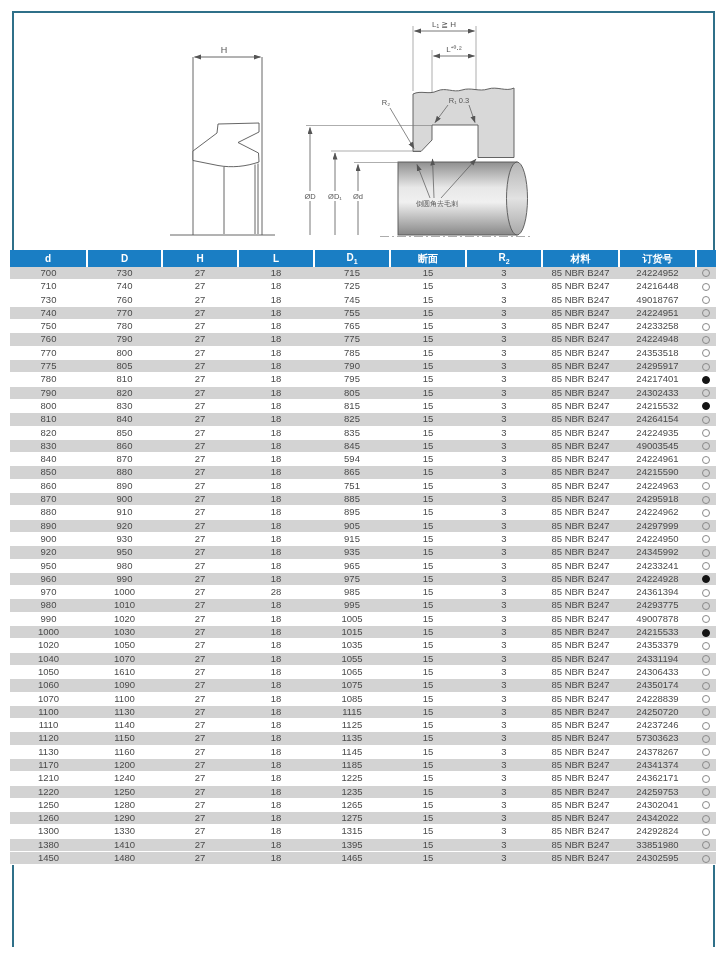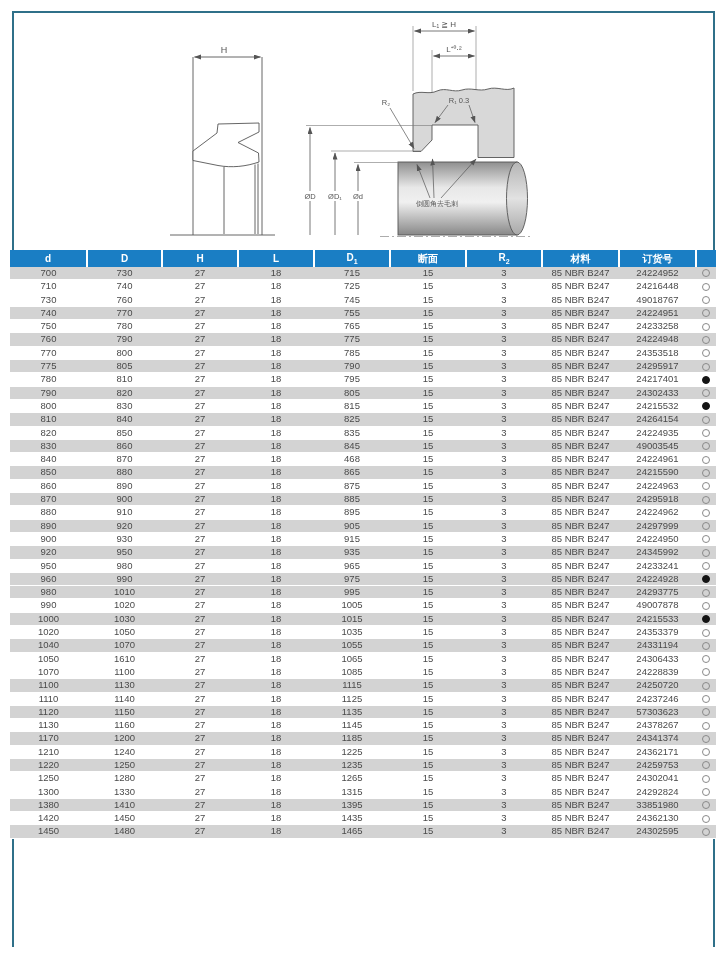--- a/index.html
+++ b/index.html
@@ -327,21 +327,21 @@
           <td>3</td>
           <td>85 NBR B247</td>
           <td>49003545</td>
           <td><span class="dot"></span></td>
         </tr>
         <tr>
           <td>840</td>
           <td>870</td>
           <td>27</td>
           <td>18</td>
-          <td>468</td>
+          <td>594</td>
           <td>15</td>
           <td>3</td>
           <td>85 NBR B247</td>
           <td>24224961</td>
           <td><span class="dot"></span></td>
         </tr>
         <tr class="stripe">
           <td>850</td>
           <td>880</td>
           <td>27</td>
@@ -351,21 +351,21 @@
           <td>3</td>
           <td>85 NBR B247</td>
           <td>24215590</td>
           <td><span class="dot"></span></td>
         </tr>
         <tr>
           <td>860</td>
           <td>890</td>
           <td>27</td>
           <td>18</td>
-          <td>875</td>
+          <td>751</td>
           <td>15</td>
           <td>3</td>
           <td>85 NBR B247</td>
           <td>24224963</td>
           <td><span class="dot"></span></td>
         </tr>
         <tr class="stripe">
           <td>870</td>
           <td>900</td>
           <td>27</td>
@@ -442,20 +442,32 @@
           <td>990</td>
           <td>27</td>
           <td>18</td>
           <td>975</td>
           <td>15</td>
           <td>3</td>
           <td>85 NBR B247</td>
           <td>24224928</td>
           <td><span class="dot filled"></span></td>
         </tr>
+        <tr>
+          <td>970</td>
+          <td>1000</td>
+          <td>27</td>
+          <td>28</td>
+          <td>985</td>
+          <td>15</td>
+          <td>3</td>
+          <td>85 NBR B247</td>
+          <td>24361394</td>
+          <td><span class="dot"></span></td>
+        </tr>
         <tr class="stripe">
           <td>980</td>
           <td>1010</td>
           <td>27</td>
           <td>18</td>
           <td>995</td>
           <td>15</td>
           <td>3</td>
           <td>85 NBR B247</td>
           <td>24293775</td>
@@ -514,20 +526,32 @@
           <td>1610</td>
           <td>27</td>
           <td>18</td>
           <td>1065</td>
           <td>15</td>
           <td>3</td>
           <td>85 NBR B247</td>
           <td>24306433</td>
           <td><span class="dot"></span></td>
         </tr>
+        <tr class="stripe">
+          <td>1060</td>
+          <td>1090</td>
+          <td>27</td>
+          <td>18</td>
+          <td>1075</td>
+          <td>15</td>
+          <td>3</td>
+          <td>85 NBR B247</td>
+          <td>24350174</td>
+          <td><span class="dot"></span></td>
+        </tr>
         <tr>
           <td>1070</td>
           <td>1100</td>
           <td>27</td>
           <td>18</td>
           <td>1085</td>
           <td>15</td>
           <td>3</td>
           <td>85 NBR B247</td>
           <td>24228839</td>
@@ -622,20 +646,32 @@
           <td>1280</td>
           <td>27</td>
           <td>18</td>
           <td>1265</td>
           <td>15</td>
           <td>3</td>
           <td>85 NBR B247</td>
           <td>24302041</td>
           <td><span class="dot"></span></td>
         </tr>
+        <tr class="stripe">
+          <td>1260</td>
+          <td>1290</td>
+          <td>27</td>
+          <td>18</td>
+          <td>1275</td>
+          <td>15</td>
+          <td>3</td>
+          <td>85 NBR B247</td>
+          <td>24342022</td>
+          <td><span class="dot"></span></td>
+        </tr>
         <tr>
           <td>1300</td>
           <td>1330</td>
           <td>27</td>
           <td>18</td>
           <td>1315</td>
           <td>15</td>
           <td>3</td>
           <td>85 NBR B247</td>
           <td>24292824</td>
@@ -644,32 +680,20 @@
         <tr class="stripe">
           <td>1380</td>
           <td>1410</td>
           <td>27</td>
           <td>18</td>
           <td>1395</td>
           <td>15</td>
           <td>3</td>
           <td>85 NBR B247</td>
           <td>33851980</td>
-          <td><span class="dot"></span></td>
-        </tr>
-        <tr>
-          <td>1420</td>
-          <td>1450</td>
-          <td>27</td>
-          <td>18</td>
-          <td>1435</td>
-          <td>15</td>
-          <td>3</td>
-          <td>85 NBR B247</td>
-          <td>24362130</td>
           <td><span class="dot"></span></td>
         </tr>
         <tr class="stripe">
           <td>1450</td>
           <td>1480</td>
           <td>27</td>
           <td>18</td>
           <td>1465</td>
           <td>15</td>
           <td>3</td>

